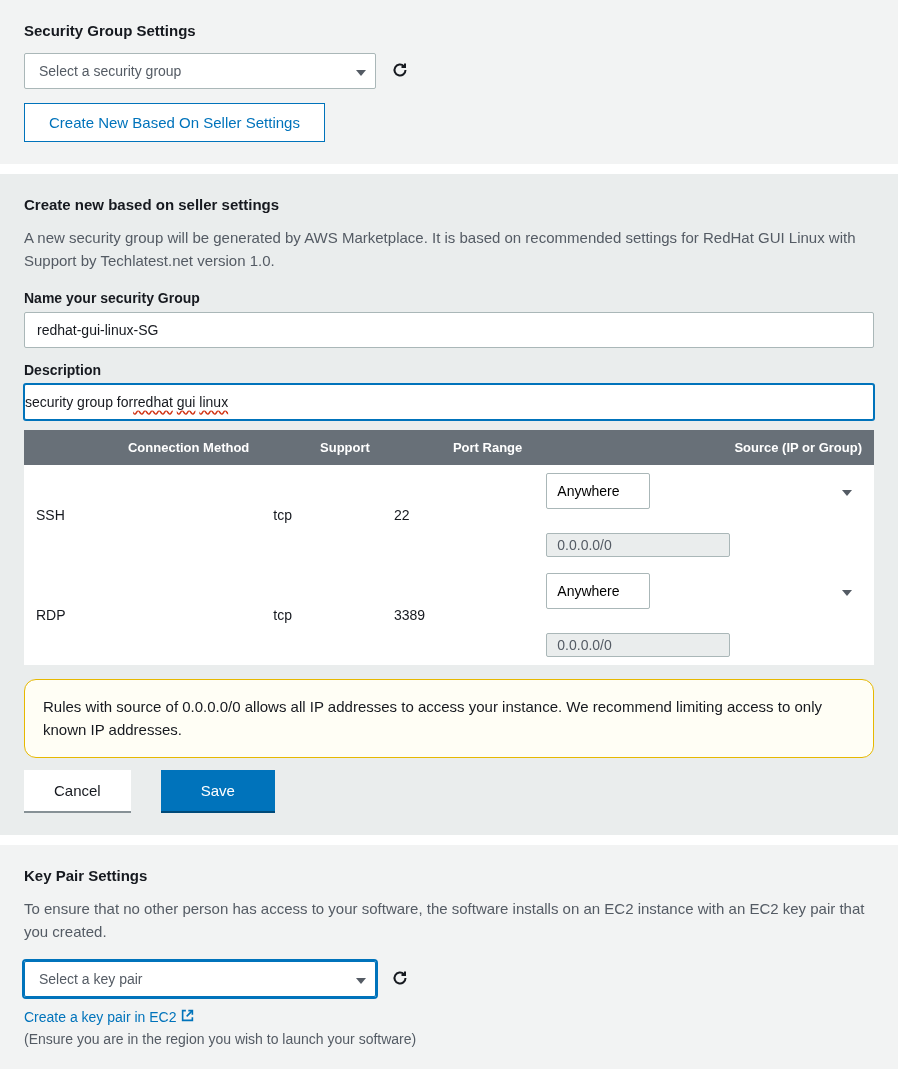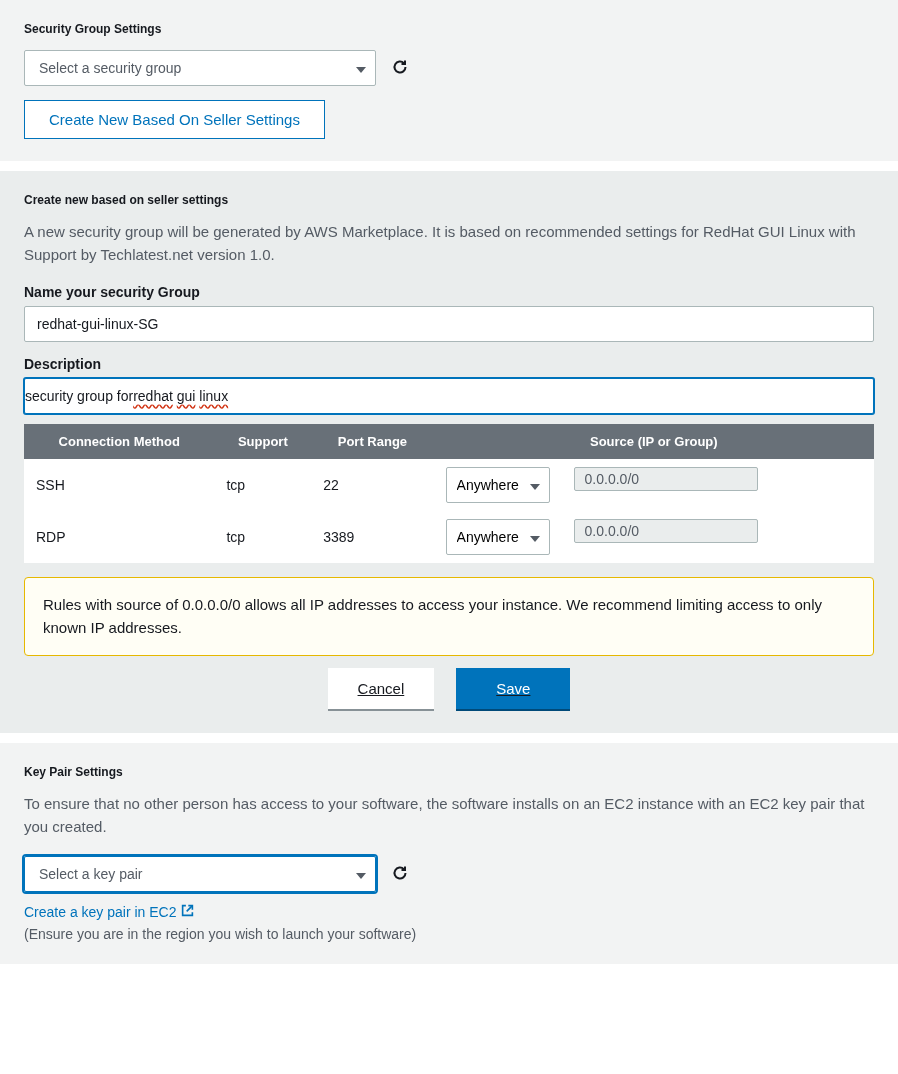--- a/index.html
+++ b/index.html
@@ -13,21 +13,21 @@
   }
   .panel {
     background: #f2f3f3;
     padding: 22px 24px;
     margin-bottom: 10px;
   }
   .panel-alt {
     background: #eaeded;
   }
   h2.section-title {
-    font-size: 12px;
+    font-size: 15px;
     font-weight: 700;
     margin: 0 0 14px 0;
     color: #16191f;
   }
   p.section-desc {
     font-size: 15px;
     line-height: 1.5;
     color: #545b64;
     margin: 0 0 18px 0;
   }
@@ -108,31 +108,31 @@
   table.sg-table {
     width: 100%;
     border-collapse: collapse;
     margin-top: 10px;
     background: #ffffff;
   }
   table.sg-table thead th {
     background: #687078;
     color: #ffffff;
     font-weight: 700;
-    text-align: center;
+    text-align: right;
     padding: 10px 12px;
     font-size: 13px;
   }
   table.sg-table tbody td {
     padding: 8px 12px;
     font-size: 14px;
     color: #16191f;
     vertical-align: middle;
   }
-  .source-cell { display: flex; gap: 24px; }
+  .source-cell { display: flex; gap: 24px; flex-direction: column; }
   .mini-select {
     width: 104px;
     height: 36px;
     padding: 0 22px 0 10px;
     font-size: 14px;
     border: 1px solid #aab7b8;
     border-radius: 2px;
     background: #ffffff;
     appearance: none;
     -webkit-appearance: none;
@@ -143,33 +143,32 @@
     padding: 0 10px;
     font-size: 14px;
     border: 1px solid #aab7b8;
     background: #eaeded;
     color: #545b64;
     border-radius: 2px;
   }
   .warning-box {
     border: 1px solid #e6b800;
     background: #fffef5;
-    border-radius: 4px;
+    border-radius: 12px;
     padding: 16px 18px;
     margin-top: 14px;
     font-size: 15px;
     line-height: 1.5;
     color: #16191f;
   }
   .action-bar {
     display: flex;
-    justify-content: center;
-    gap: 8px;
+    justify-content: flex-start;
+    gap: 16px;
     margin-top: 12px;
-    text-decoration: underline;
   }
   .btn-cancel {
     padding: 12px 30px;
     background: #ffffff;
     border: none;
     border-bottom: 2px solid #879196;
     color: #16191f;
     font-size: 15px;
     cursor: pointer;
     margin-right: 14px;

